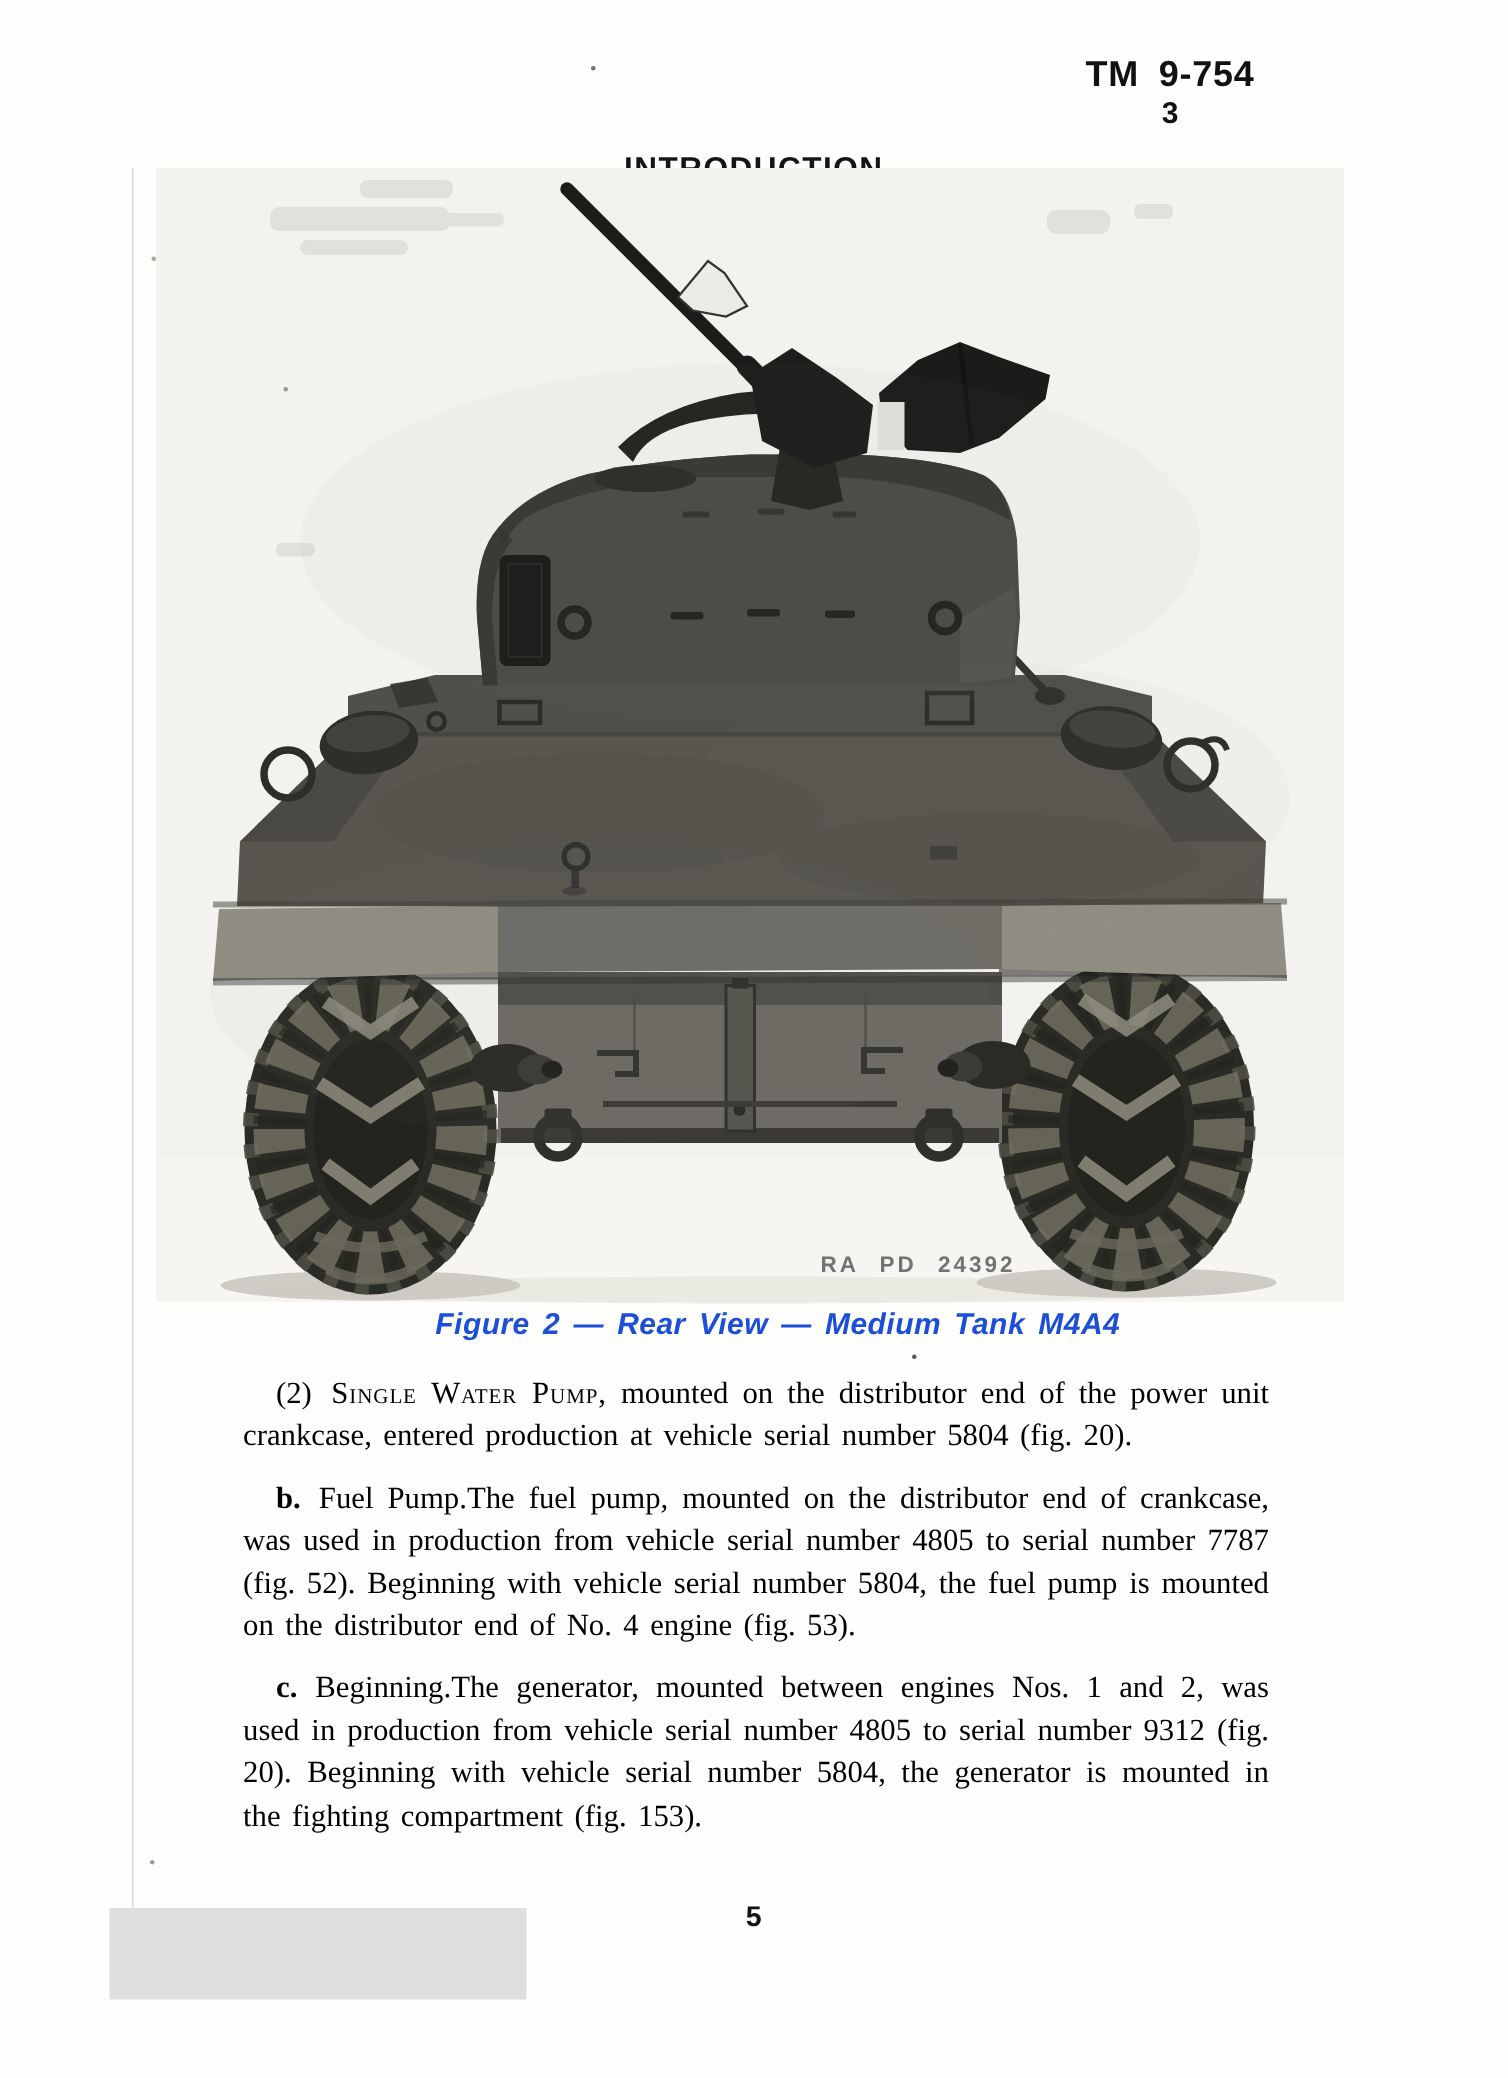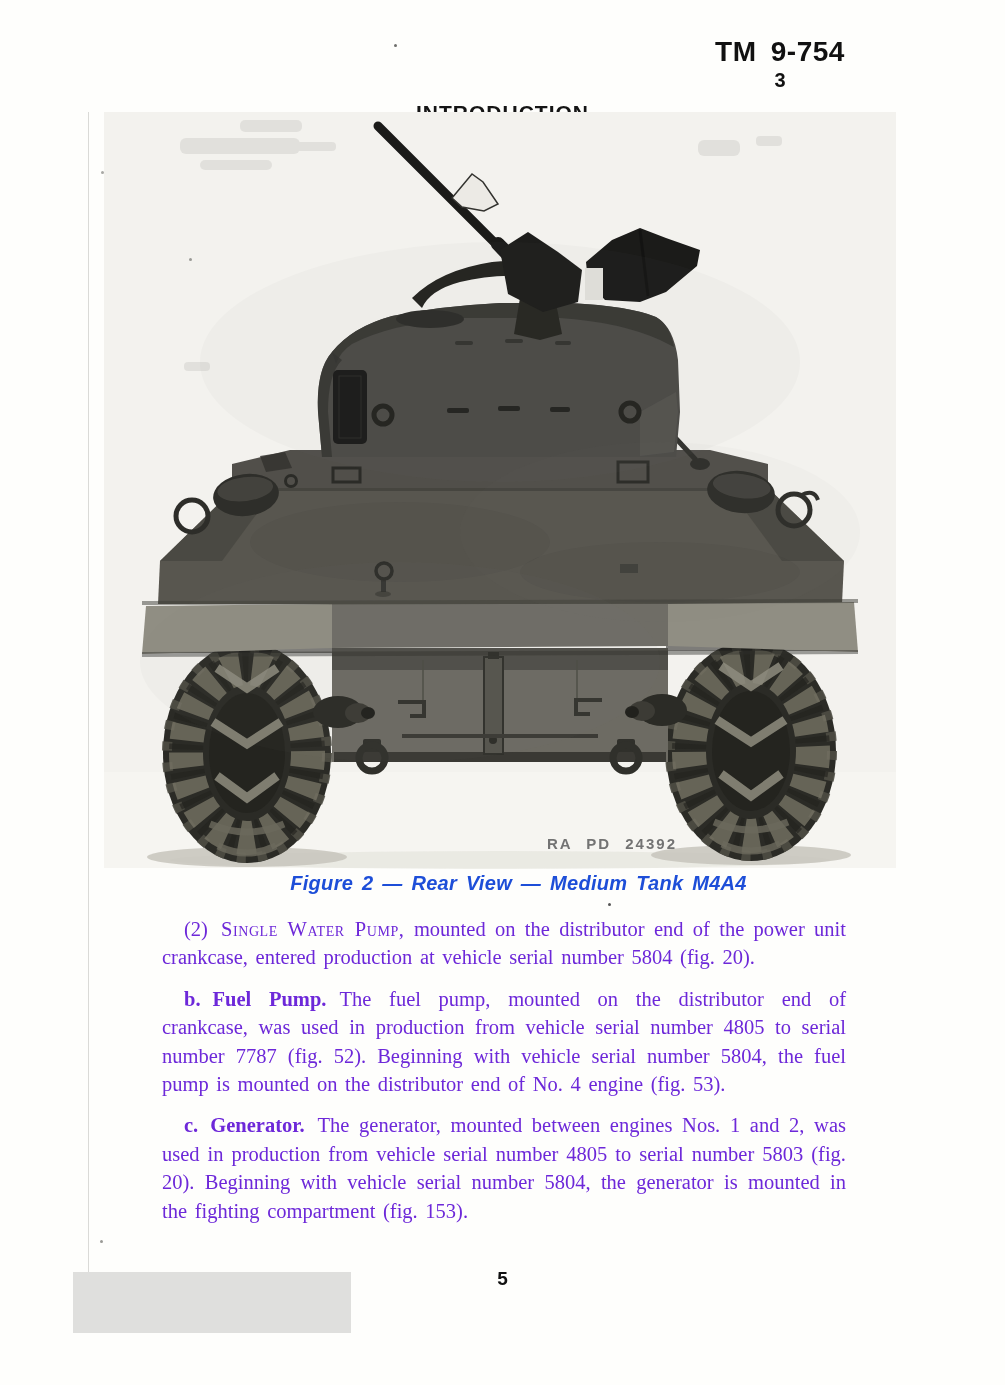--- a/index.html
+++ b/index.html
@@ -3,48 +3,48 @@
 <meta charset="utf-8">
 <style>
   html,body{margin:0;padding:0;background:#ffffff;}
   .page{
     position:relative;width:1005px;height:1385px;margin:0 auto;
     background:#fefefc;overflow:hidden;
     font-family:"Liberation Sans",sans-serif;color:#161616;
   }
   
   .hdr{position:absolute;left:700px;top:36px;width:160px;text-align:center;}
-  .hdr .tm{font-weight:700;font-size:28px;letter-spacing:.5px;word-spacing:6px;color:#111;}
+  .hdr .tm{font-weight:700;font-size:24px;letter-spacing:.5px;word-spacing:6px;color:#111;}
   .hdr .pg3{font-weight:700;font-size:20px;margin-top:1px;color:#111;}
   .section-heading{
     position:absolute;left:0;top:101px;width:1005px;text-align:center;
     font-weight:700;font-size:21px;letter-spacing:1px;color:#151515;
   }
   
   .photo{position:absolute;left:100px;top:112px;width:800px;height:758px;}
   .photo svg{display:block;width:800px;height:758px;}
   .credit{
     position:absolute;left:547px;top:835px;
     font-weight:700;font-size:15px;letter-spacing:2px;word-spacing:8px;color:#737373;
   }
   .caption{
     position:absolute;left:0;top:872px;width:1005px;text-align:center;
     font-weight:700;font-style:italic;font-size:20px;letter-spacing:.3px;word-spacing:3px;color:#1d4ed8;padding-left:16px;
   }
   
   .bodytext{
     position:absolute;left:162px;top:915px;width:684px;
     font-family:"Liberation Serif",serif;font-size:20.5px;line-height:28.4px;
-    text-align:justify;color:#6d28d9;word-spacing:2.5px;
+    text-align:justify;color:#000000;word-spacing:2.5px;
   }
   .bodytext p{margin:0 0 13px 0;text-indent:22px;}
   .lead-num{margin-right:13px;}
   .smallcaps{font-variant:small-caps;letter-spacing:.6px;}
   .lead-letter{font-weight:700;margin-right:12px;}
-  .lead-bold{font-weight:700;margin-right:13px;}
+  .lead-bold{font-weight:400;}
   
   .pagenum{
     position:absolute;left:0;top:1268px;width:1005px;text-align:center;
     font-weight:700;font-size:19px;color:#111;
   }
   
   .artifact-box{position:absolute;left:73px;top:1272px;width:278px;height:61px;background:#dfdfdd;}
   .artifact-line{position:absolute;left:88px;top:112px;width:1px;height:1205px;background:rgba(175,175,170,.45);}
   .speck{position:absolute;border-radius:50%;background:#6f6f6c;}
   .s1{left:394px;top:44px;width:3px;height:3px;}
@@ -247,21 +247,21 @@
       </g>
     </svg>
   </div>
 
   <div class="credit">RA PD 24392</div>
   <div class="caption">Figure 2 — Rear View — Medium Tank M4A4</div>
 
   <div class="bodytext">
     <p><span class="lead-num">(2)</span><span class="smallcaps">Single Water Pump,</span> <span>mounted on the distributor end of the power unit crankcase, entered production at vehicle serial number 5804 (fig. 20).</span></p>
     <p><span class="lead-letter">b.</span><span class="lead-bold">Fuel Pump.</span><span>The fuel pump, mounted on the distributor end of crankcase, was used in production from vehicle serial number 4805 to serial number 7787 (fig. 52). Beginning with vehicle serial number 5804, the fuel pump is mounted on the distributor end of No. 4 engine (fig. 53).</span></p>
-    <p><span class="lead-letter">c.</span><span class="lead-bold">Generator.</span><span>The generator, mounted between engines Nos. 1 and 2, was used in production from vehicle serial number 4805 to serial number 5803 (fig. 20). Beginning with vehicle serial number 5804, the generator is mounted in the fighting compartment (fig. 153).</span></p>
+    <p><span class="lead-letter">c.</span><span class="lead-bold">Beginning.</span><span>The generator, mounted between engines Nos. 1 and 2, was used in production from vehicle serial number 4805 to serial number 9312 (fig. 20). Beginning with vehicle serial number 5804, the generator is mounted in the fighting compartment (fig. 153).</span></p>
   </div>
 
   <div class="pagenum">5</div>
 
   <div class="artifact-line"></div>
   <div class="artifact-box"></div>
   <div class="speck s1"></div>
   <div class="speck s2"></div>
   <div class="speck s3"></div>
   <div class="speck s4"></div>

